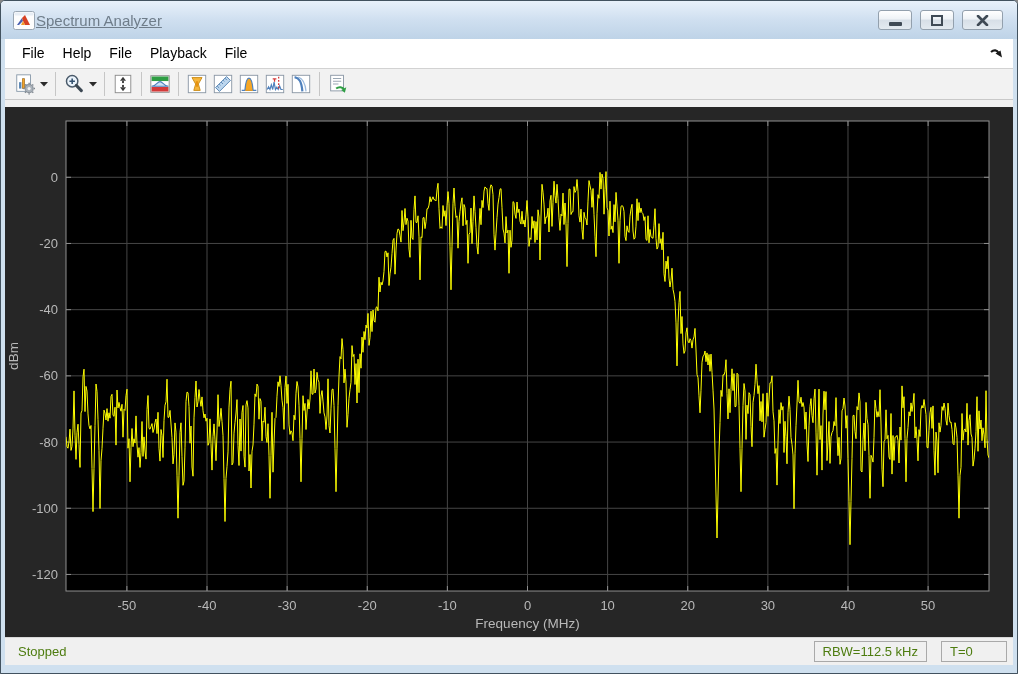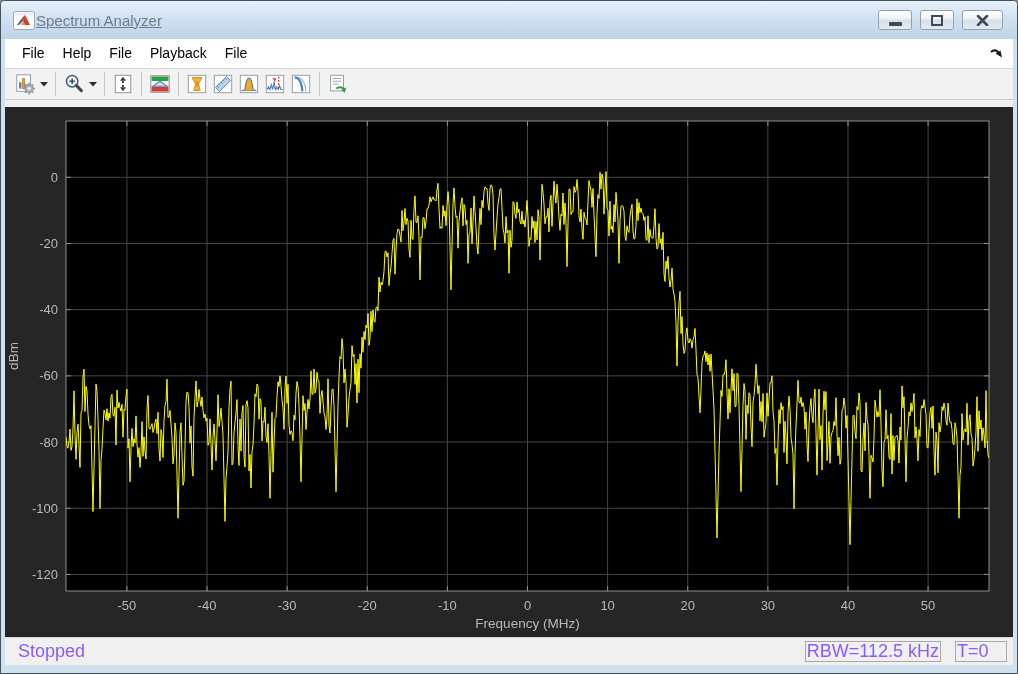--- a/index.html
+++ b/index.html
@@ -27,24 +27,24 @@
     display:flex;align-items:center;padding-left:7px;box-sizing:border-box;}
   .tbtn{width:26px;height:26px;border:none;background:transparent;padding:1px;
     display:flex;align-items:center;justify-content:center;cursor:default;}
   .dd{width:12px;height:26px;border:none;background:transparent;padding:0;
     display:flex;align-items:center;justify-content:center;cursor:default;}
   .tsep{width:1px;height:24px;background:#c6c6c6;margin:0 5px;flex:none;}
   .figure-gap{height:7px;background:#f0f0f0;}
   .figure{height:530px;background:#262626;}
   
   .statusbar{height:28px;background:#f0f0f0;border-top:1px solid #d8d8d8;
-    display:flex;align-items:center;padding:0 6px 0 13px;box-sizing:border-box;font-size:18px;color:#8b5cf6;}
+    display:flex;align-items:center;padding:0 6px 0 13px;box-sizing:border-box;font-size:13px;color:#4d7c0f;}
   .statusbar .spacer{flex:1;}
   .panel{border:1px solid #a9a9a9;background:#f0f0f0;height:17px;line-height:17px;
-    padding:1px 1px;margin-left:4px;white-space:nowrap;}
+    padding:1px 8px;margin-left:4px;white-space:nowrap;}
   .panel.t{min-width:48px;margin-left:14px;}
   svg text{font-family:"Liberation Sans",sans-serif;}
 </style>
 </head>
 <body>
 
 <div class="window">
 
   <div class="titlebar">
     <span class="app-icon">

